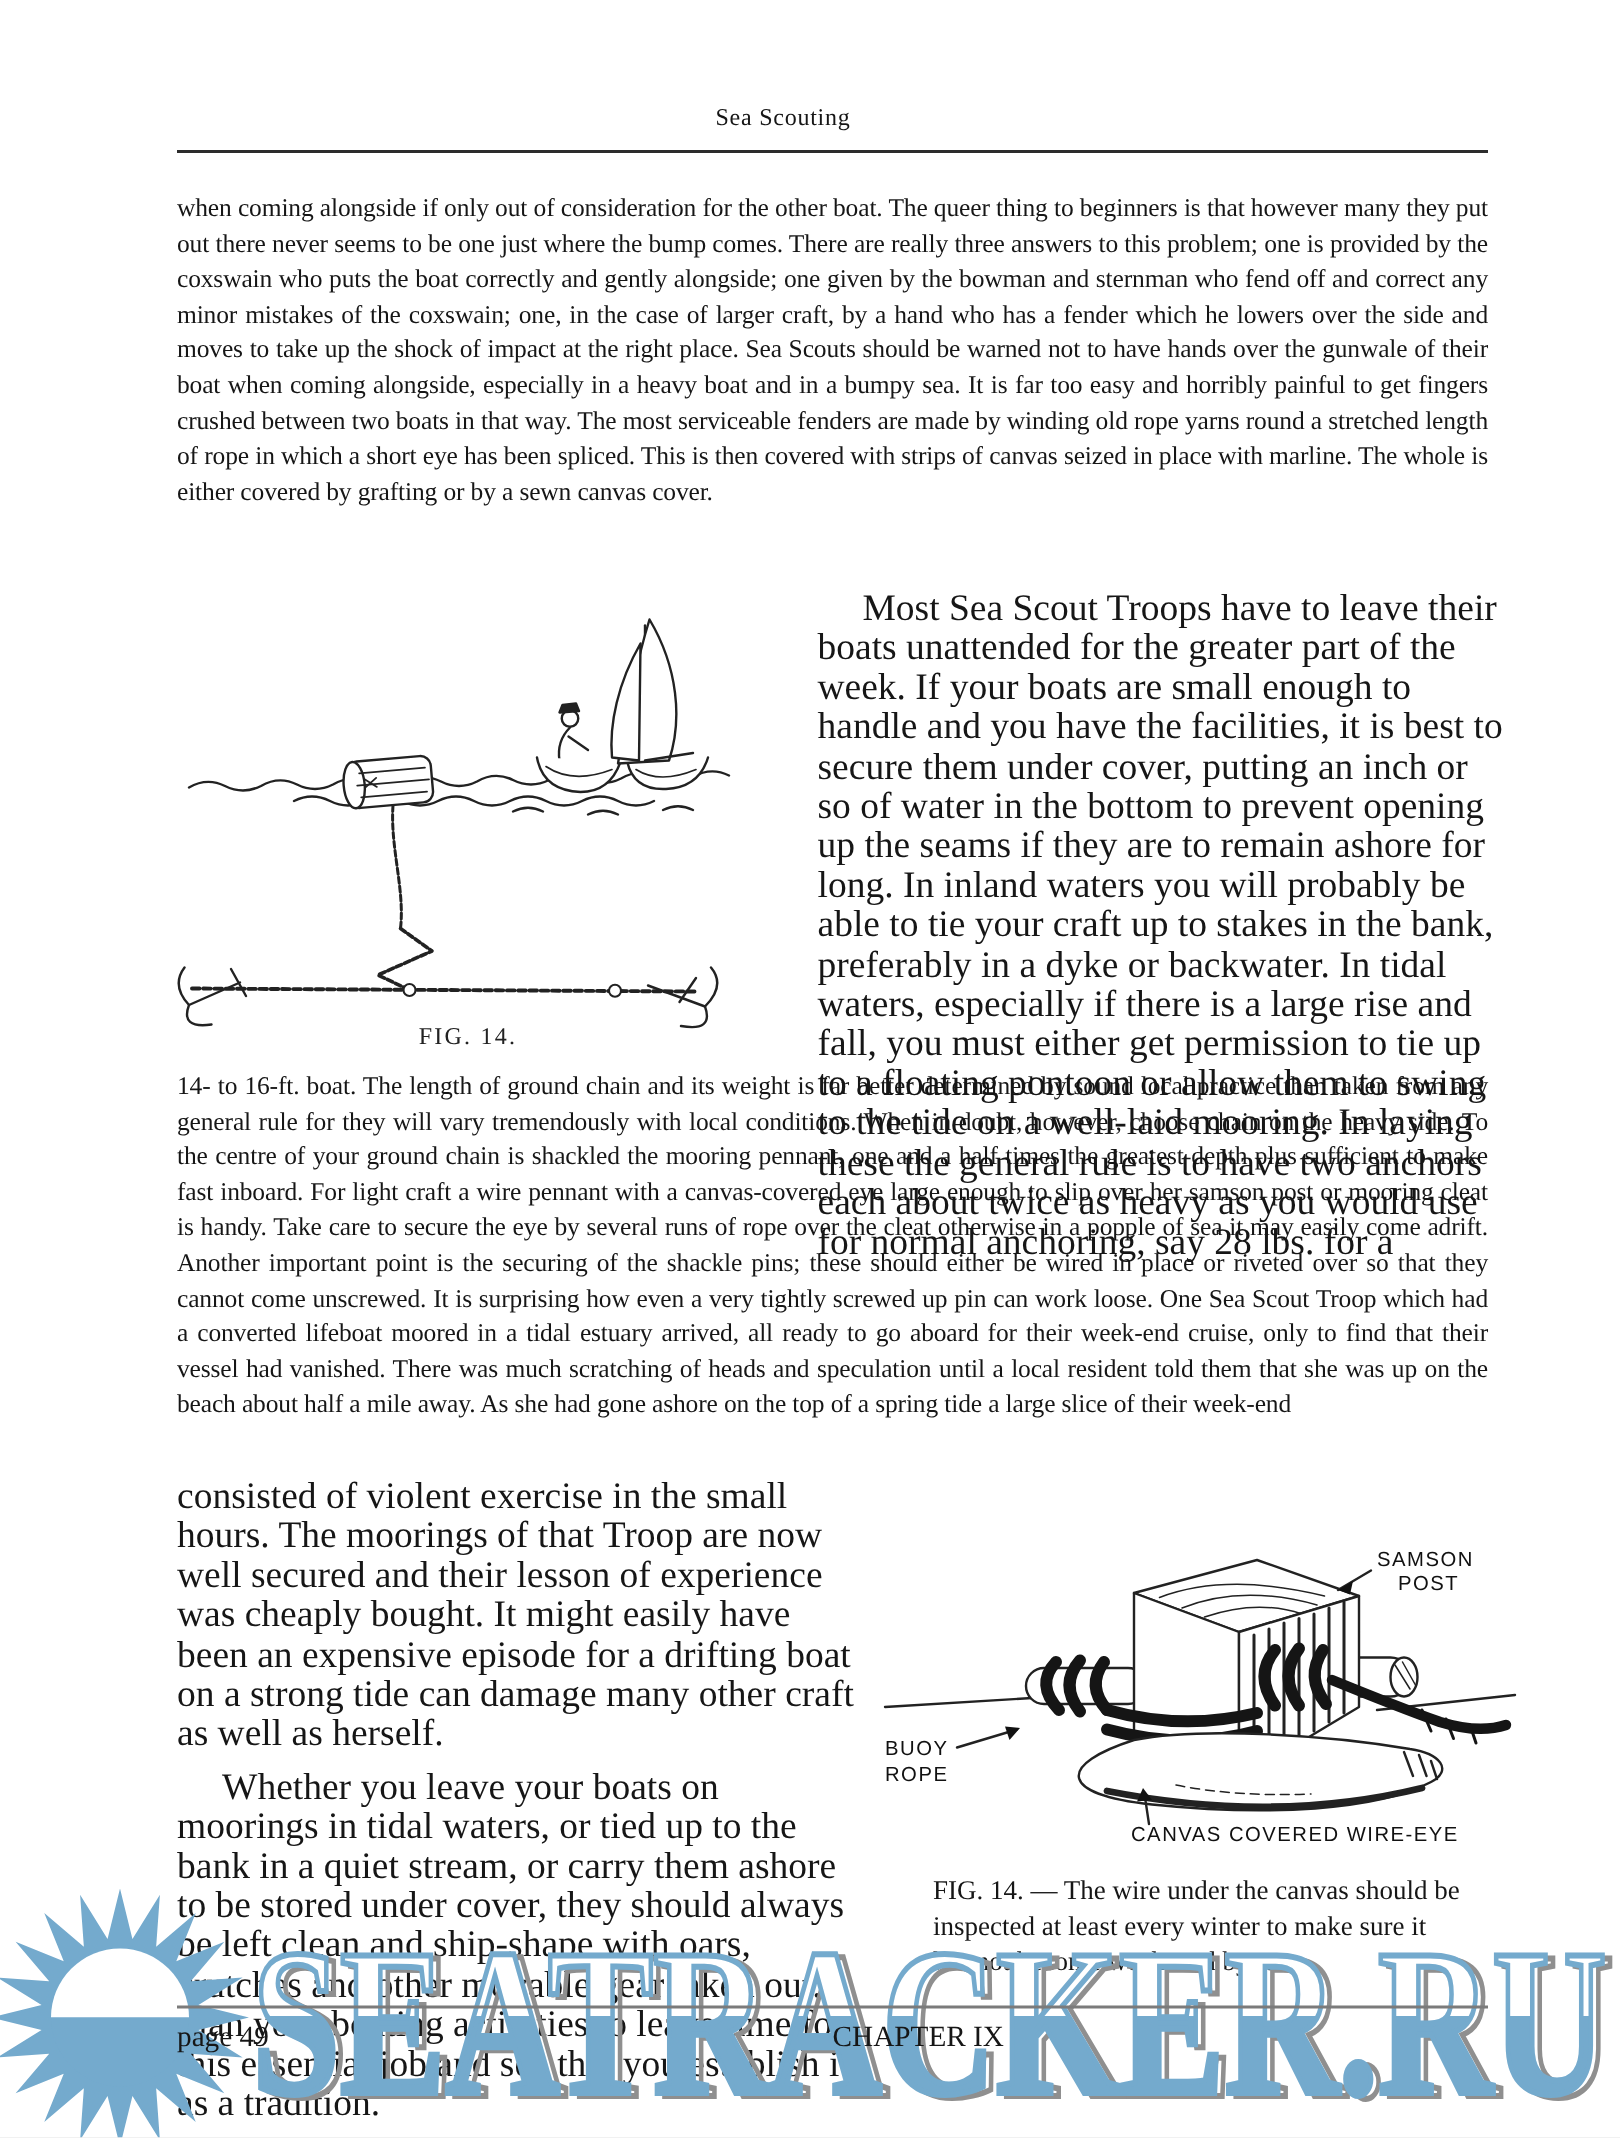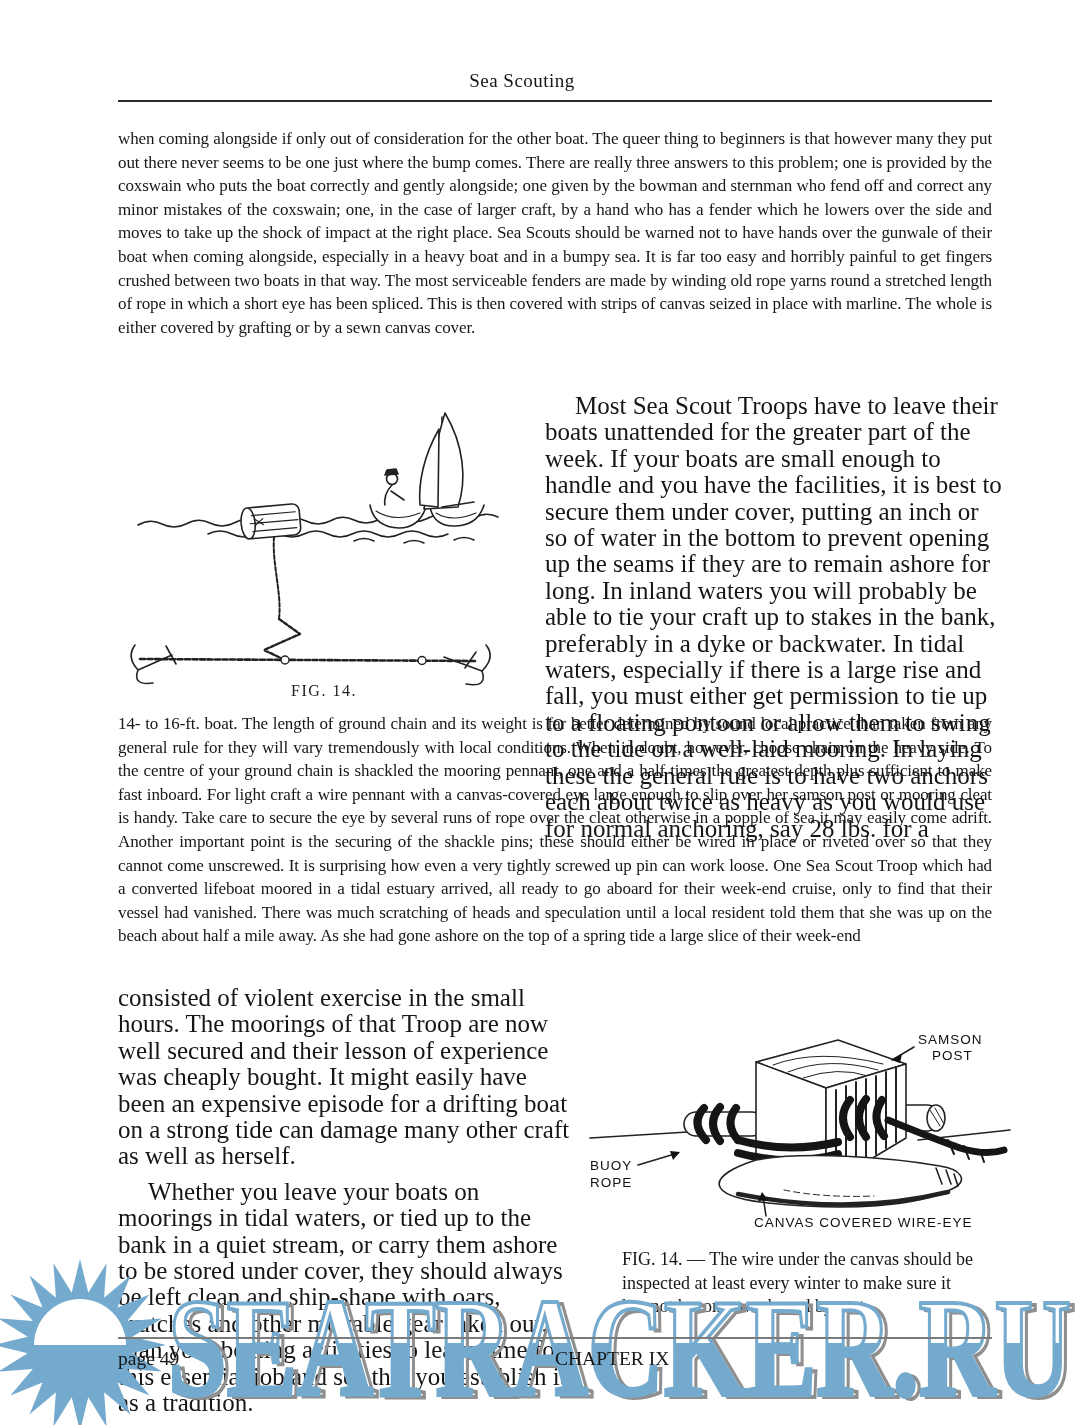--- a/index.html
+++ b/index.html
@@ -4,36 +4,36 @@
 <style>
   html,body{margin:0;padding:0;background:#e8e8e8;}
   .page{
     position:relative;width:1080px;height:1425px;margin:0 auto;
     background:#ffffff;overflow:hidden;
     font-family:"Liberation Serif",serif;color:#161616;
   }
   .abs{position:absolute;}
   .page-title{
     top:70px;left:0;width:1044px;text-align:center;
-    font-size:19px;letter-spacing:.5px;
+    font-size:16px;letter-spacing:.5px;
   }
   .header-rule{top:100px;left:118px;width:874px;height:2px;background:#2c2c2c;}
   .text-full{
     font-size:17px;line-height:23.6px;text-align:justify;
     letter-spacing:-0.1px;
   }
   .p1{top:127px;left:118px;width:874px;}
   .p2b{top:712px;left:118px;width:874px;}
   .text-col{font-size:25px;line-height:26.4px;text-align:left;}
   .p2a{top:393px;left:545px;width:462px;}
   .p2a .indent, .p3{text-indent:30px;}
   .left-col{top:985px;left:118px;width:456px;}
   .left-col p{margin:0;}
   .left-col .p3{margin-top:9px;}
-  .fig14{top:395px;left:124px;width:432px;text-align:center;}
+  .fig14{top:395px;left:112px;width:432px;text-align:center;}
   .fig15-block{top:1020px;left:588px;width:426px;}
   .fig15-caption{
     margin-top:12px;padding-left:34px;width:356px;
     font-size:18px;line-height:23.6px;text-align:left;
   }
   .fig-line{stroke:#222;fill:none;stroke-width:1.6;stroke-linecap:round;stroke-linejoin:round;}
   .fig-label{font-family:"Liberation Sans",sans-serif;font-size:13.5px;fill:#111;letter-spacing:1px;}
   .rope{stroke:#151515;fill:none;stroke-linecap:round;}
   .footer-rule{top:1337px;left:118px;width:874px;height:2px;background:#7b7b7b;z-index:10;}
   .footer-row{

